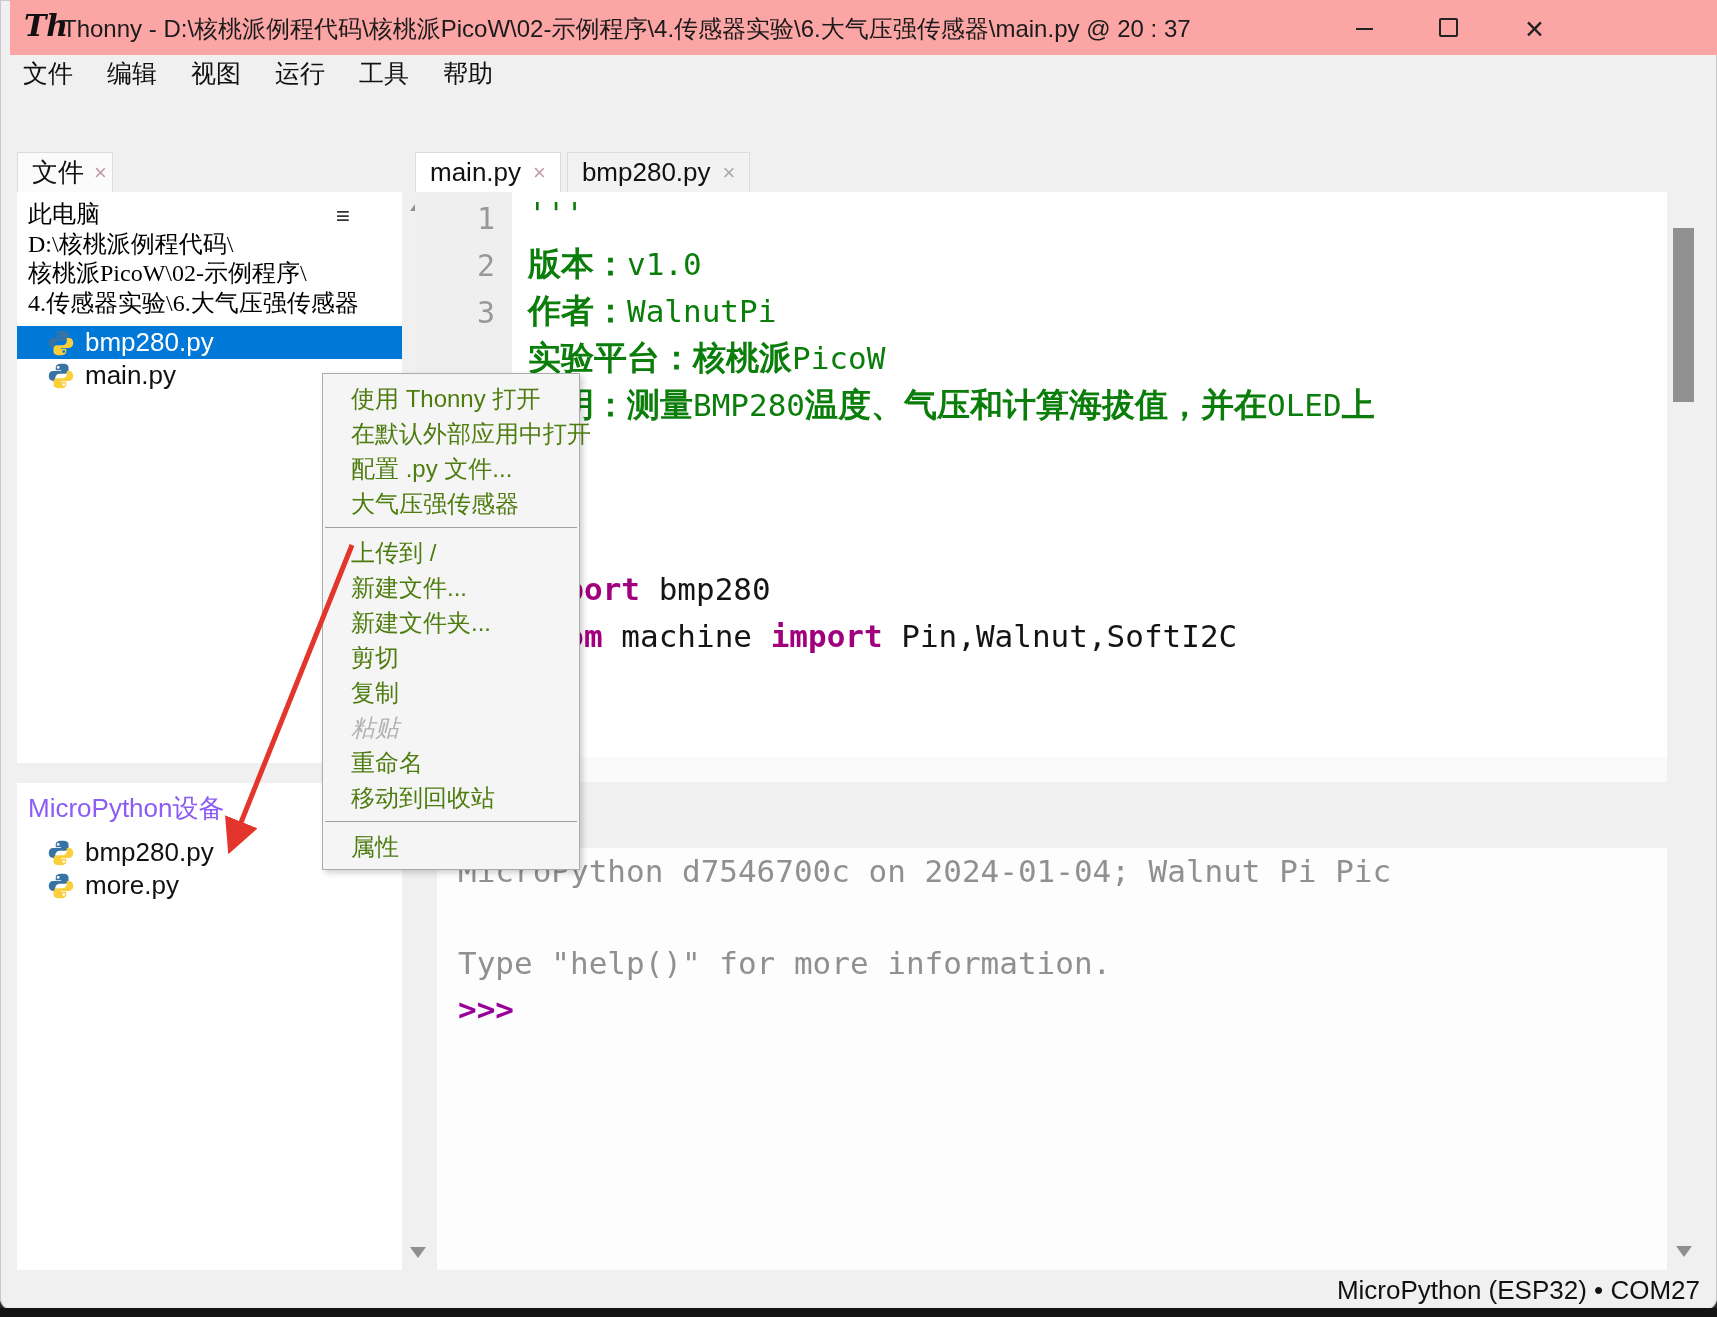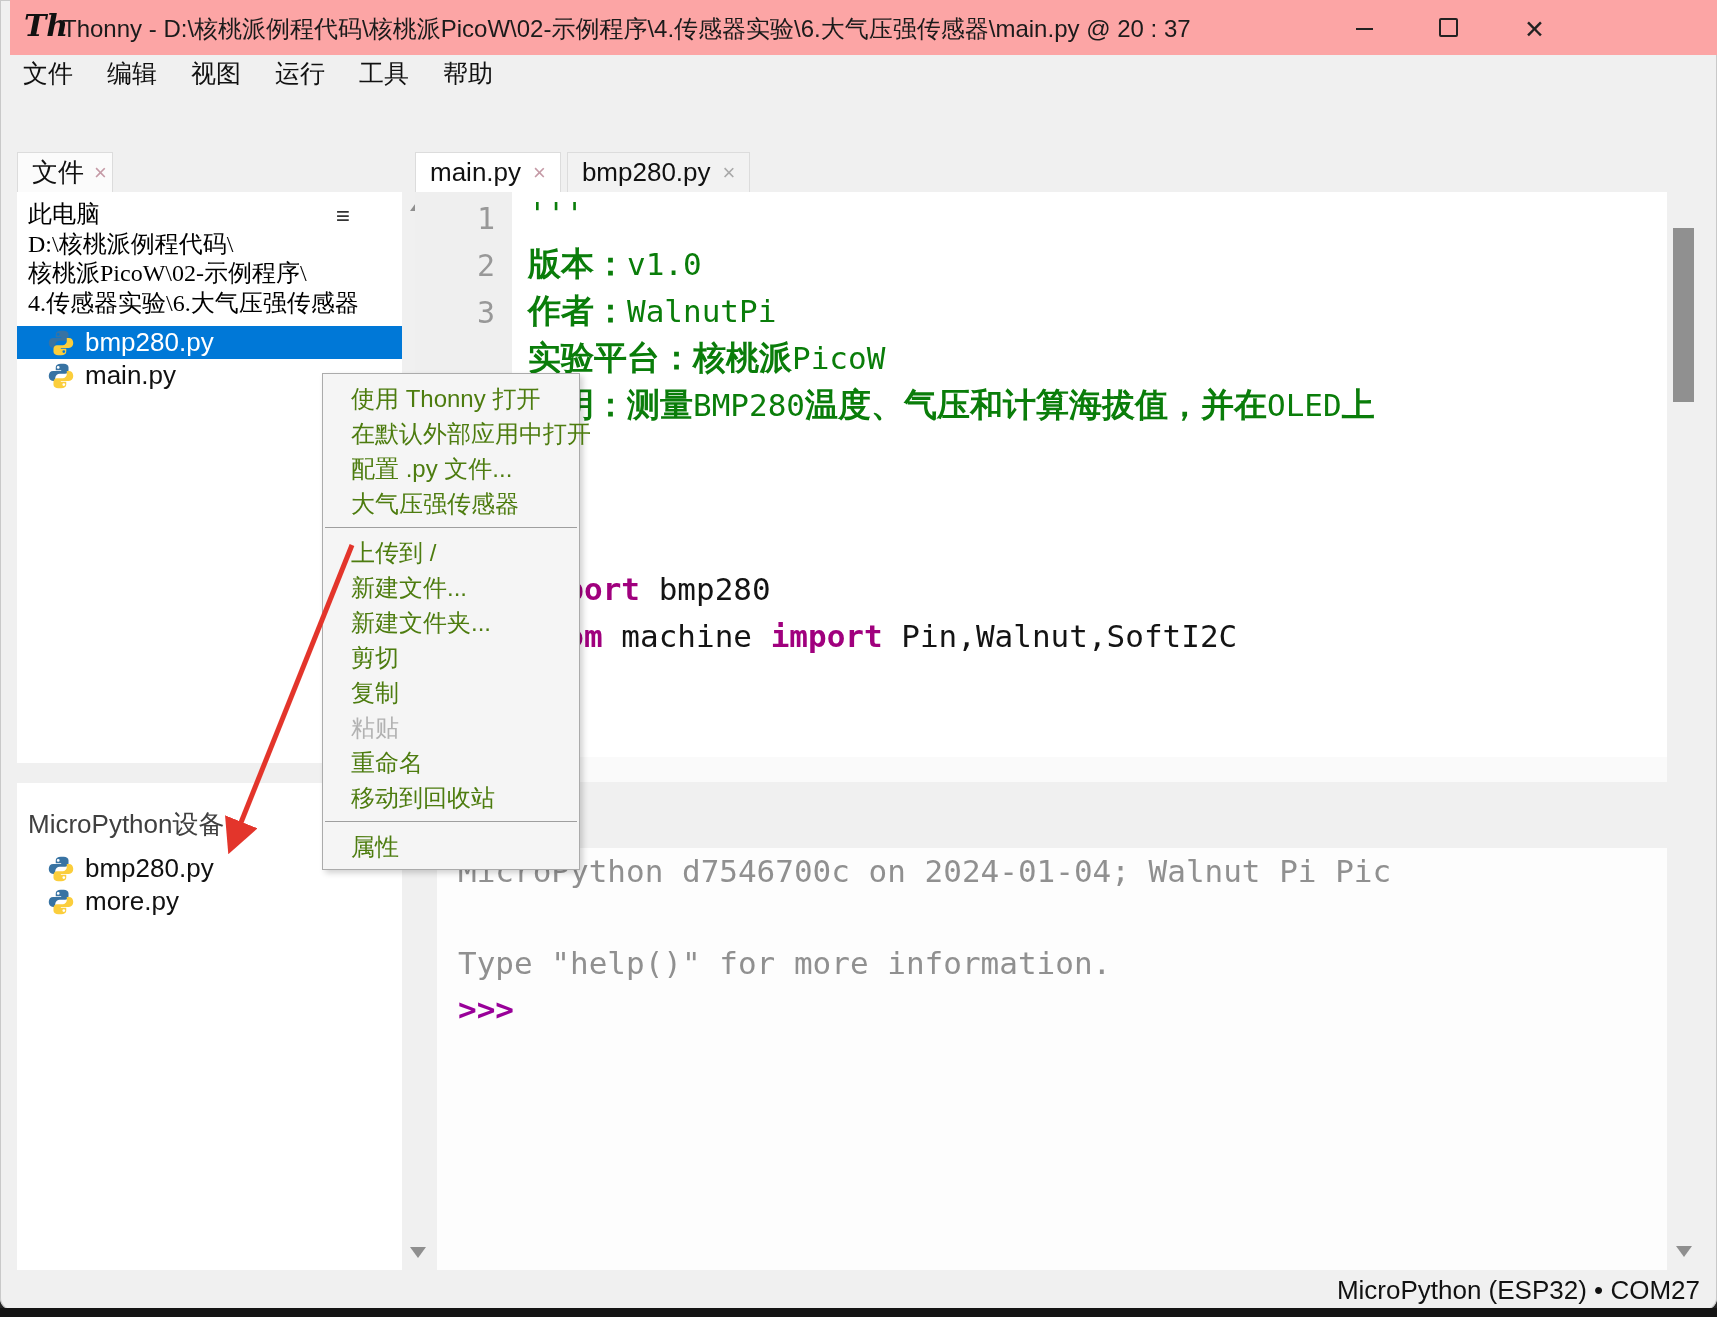--- a/index.html
+++ b/index.html
@@ -19,36 +19,36 @@
   #btn-close{left:1514px;font-size:25px;line-height:22px;}
 
   
   #menubar{left:0;top:55px;width:100%;height:37px;display:flex;align-items:center;padding-left:6px;box-sizing:border-box;}
   .menu-item{font-size:25px;color:#111;padding:0 17px;cursor:default;}
 
   
   #toolbar{left:0;top:92px;width:100%;height:60px;}
   .tool-btn{position:absolute;top:100px;width:40px;height:40px;background:none;border:none;padding:0;margin:0;}
   .tool-btn svg{display:block;margin:auto;}
-  .disabled{opacity:.9;}
+  .disabled{opacity:.9;font-style:italic;}
 
   
   #files-tab{left:17px;top:152px;width:96px;height:40px;background:#fbfbfb;border:1px solid #dcdcdc;border-bottom:none;
              box-sizing:border-box;display:flex;align-items:center;padding-left:14px;font-size:26px;color:#111;}
   #files-tab .x{color:#c59aa6;font-size:22px;margin-left:10px;}
   #files-body{left:17px;top:192px;width:385px;height:571px;background:#fff;overflow:hidden;}
   #files-path{left:28px;top:200px;width:330px;font-size:24px;line-height:29.5px;color:#000000;white-space:nowrap;font-family:Liberation Serif, serif;}
   #files-menu-btn{left:336px;top:202px;font-size:24px;font-weight:700;color:#333;}
   #local-files{left:17px;top:326px;width:385px;}
   .file-row{height:33px;display:flex;align-items:center;padding-left:30px;font-size:26px;color:#111;white-space:nowrap;}
   .file-row.selected{background:#0078d7;color:#fff;}
   .file-row svg{margin-right:10px;flex:0 0 auto;}
   #panel-gap{left:17px;top:763px;width:385px;height:20px;background:#f0f0f0;}
   #device-body{left:17px;top:783px;width:385px;height:487px;background:#fff;overflow:hidden;}
-  #device-title{padding:24px 0 10px 11px;font-size:26px;color:#404040;}
+  #device-title{padding:8px 0 10px 11px;font-size:26px;color:#8b5cf6;}
   
   #files-scroll{left:402px;top:192px;width:33px;height:1078px;background:#f0f0f0;}
   .arr-up{width:0;height:0;border-left:8px solid transparent;border-right:8px solid transparent;border-bottom:11px solid #8f8f8f;}
   .arr-down{width:0;height:0;border-left:8px solid transparent;border-right:8px solid transparent;border-top:11px solid #8f8f8f;}
 
   
   #editor-tabs{left:415px;top:152px;height:40px;display:flex;}
   .ed-tab{height:40px;display:flex;align-items:center;padding:0 14px;font-size:26px;color:#111;box-sizing:border-box;
           border:1px solid #dcdcdc;border-bottom:none;margin-right:6px;background:#f2f2f2;white-space:nowrap;}
   .ed-tab.active{background:#fff;}

